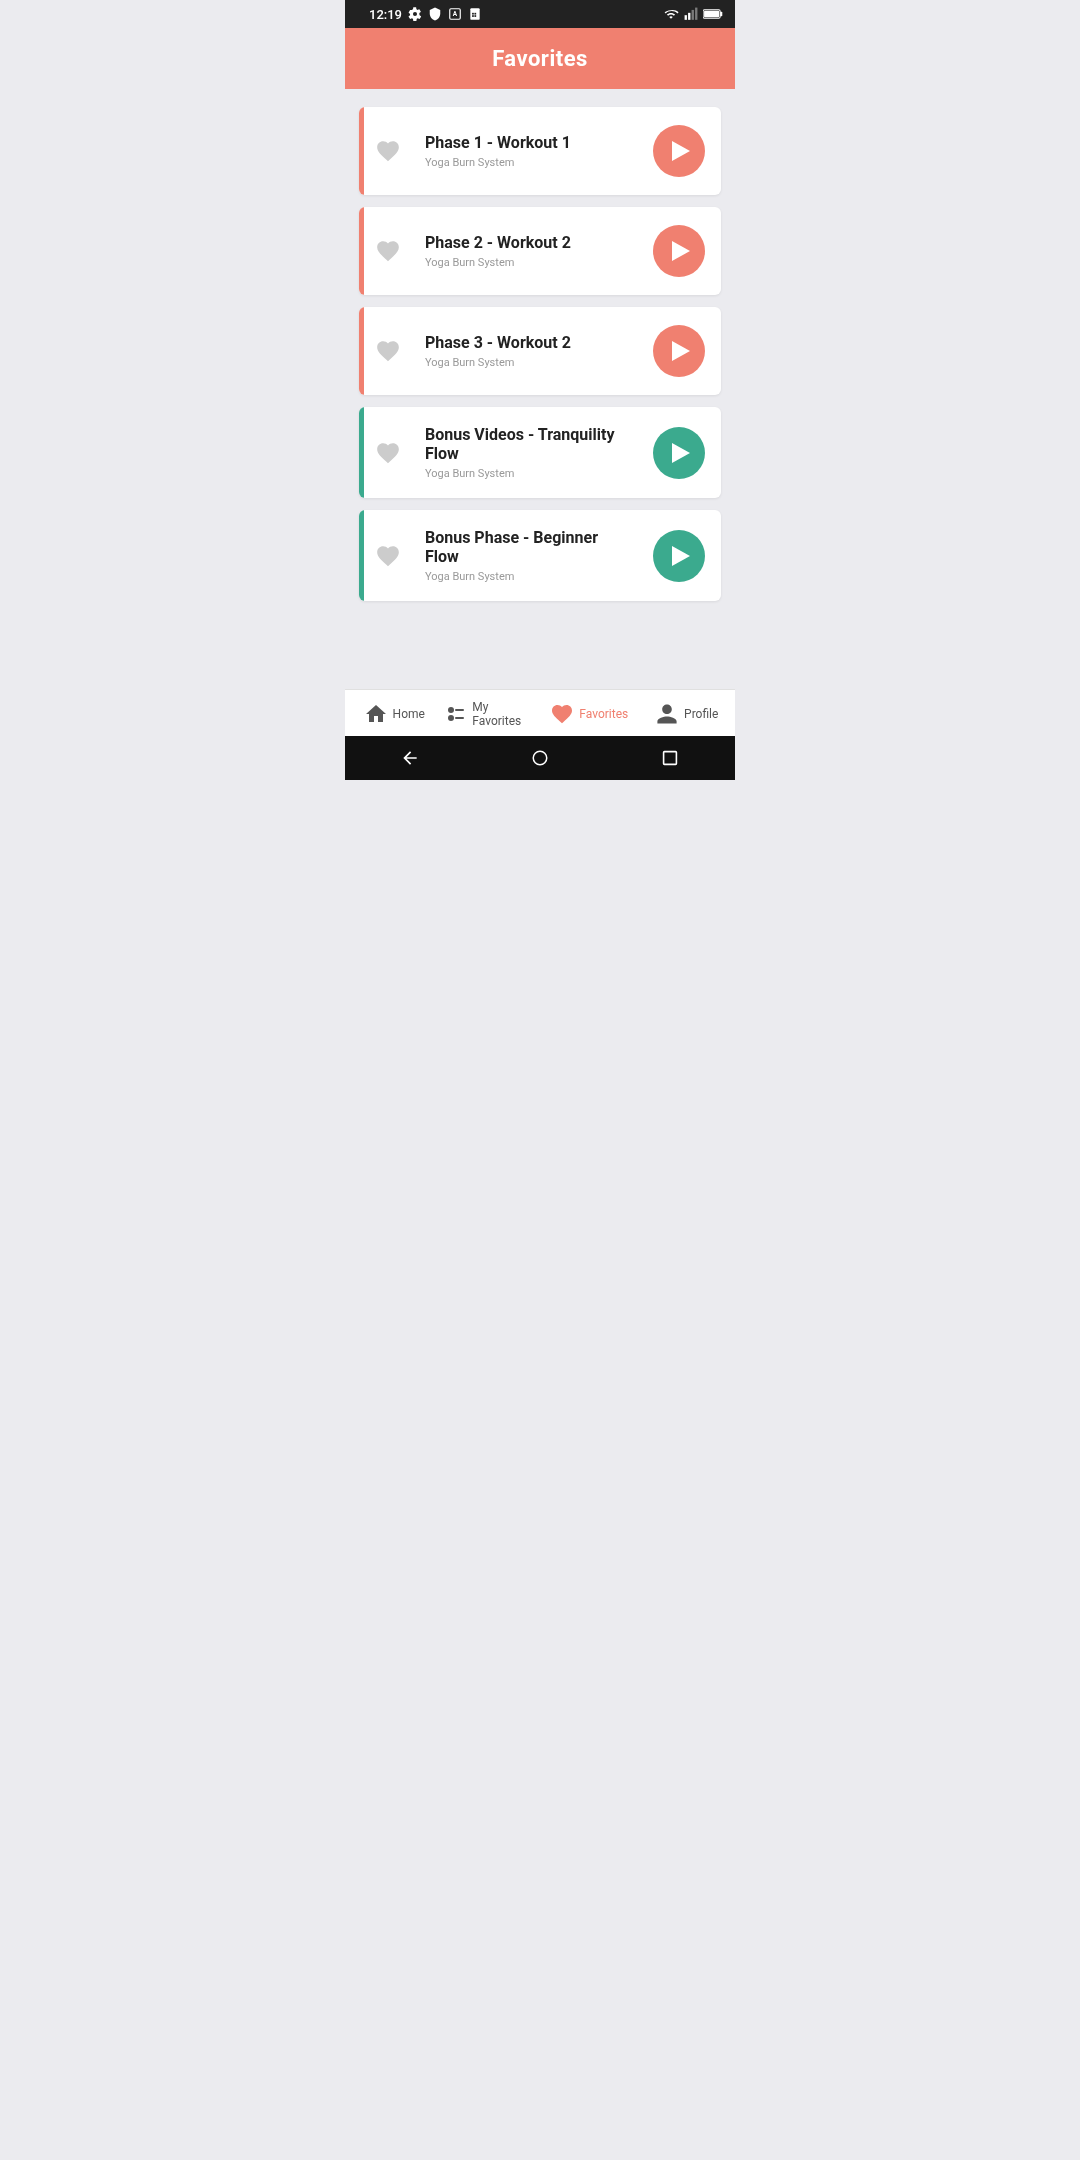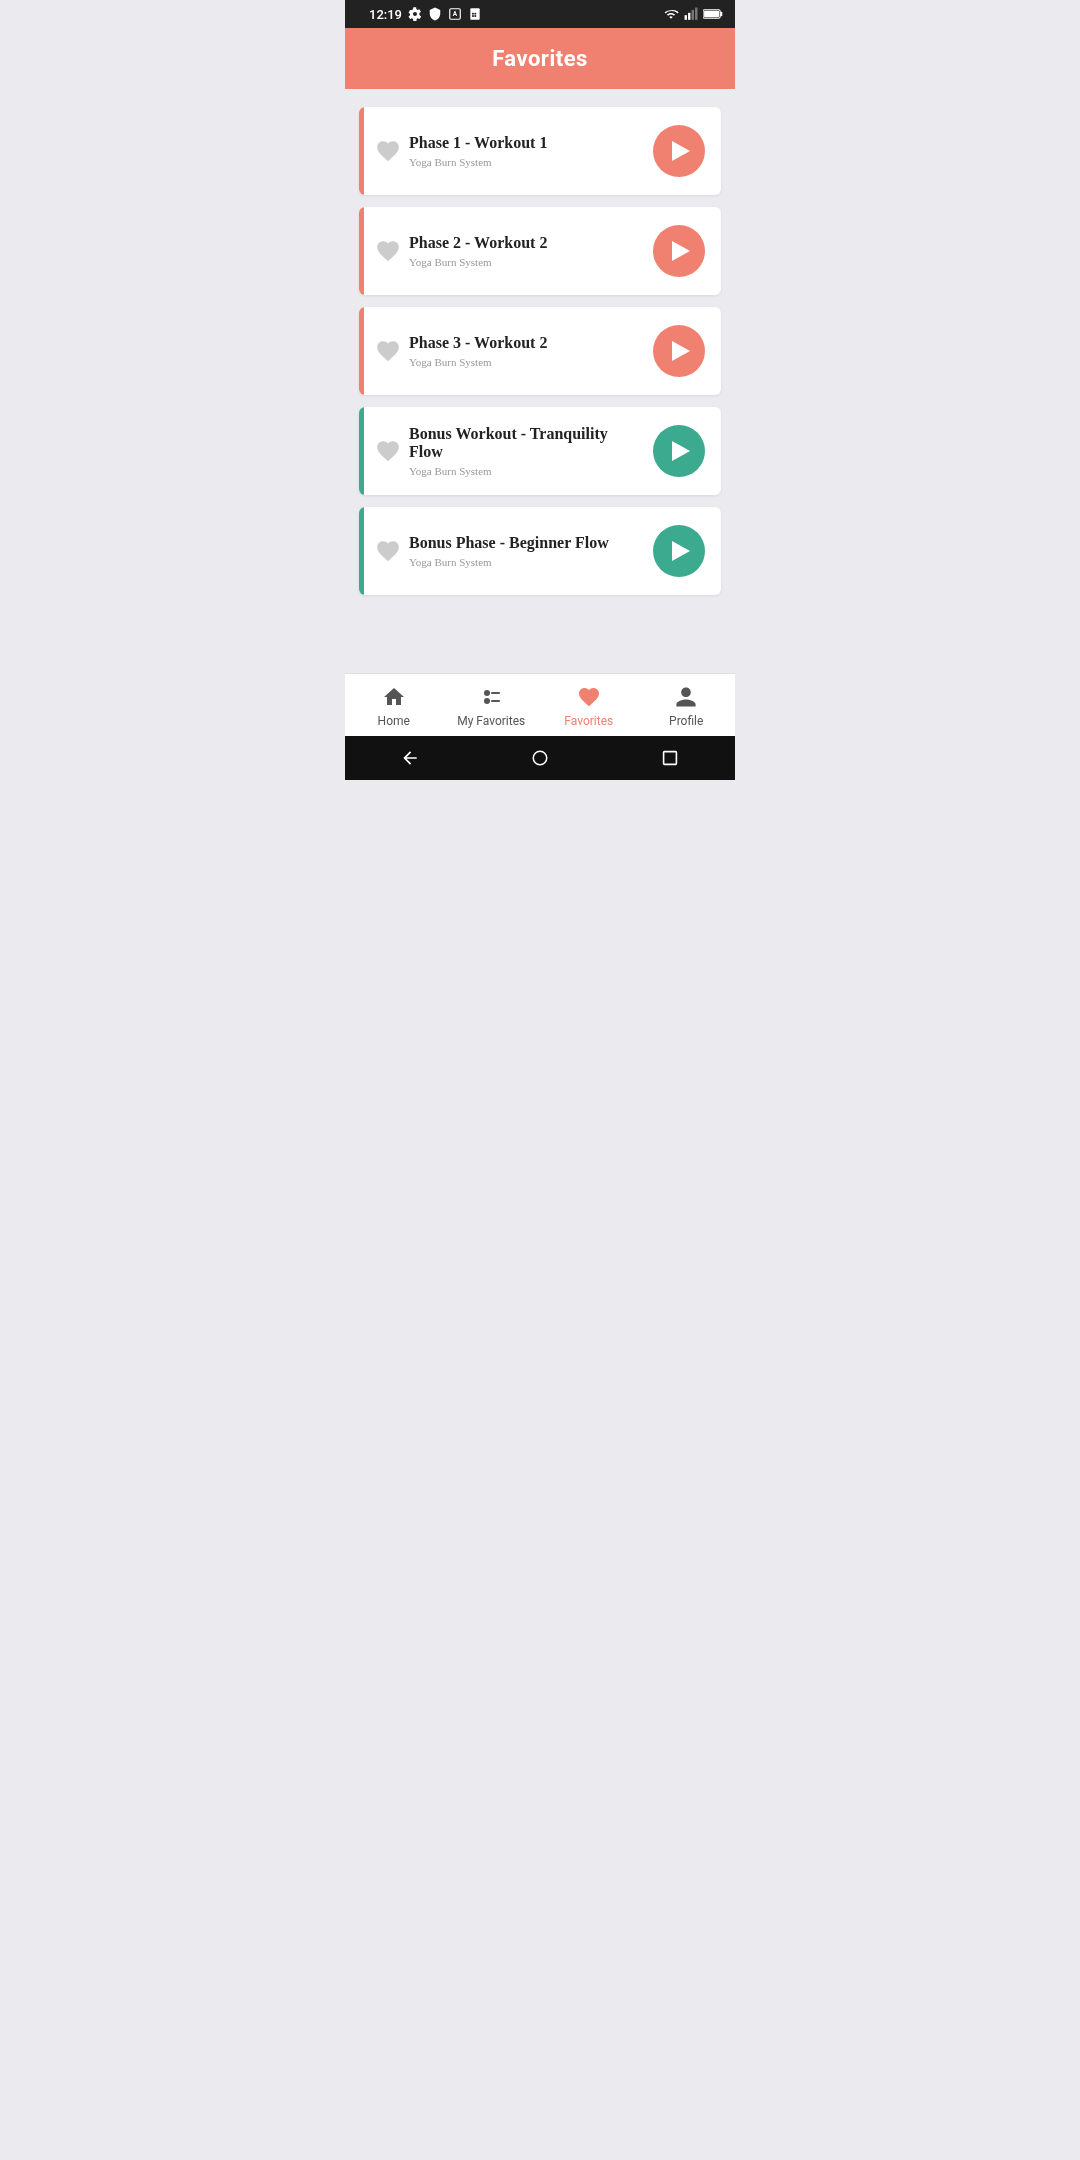--- a/index.html
+++ b/index.html
@@ -59,22 +59,21 @@
     
     .workout-card {
       background: white;
       border-radius: 6px;
       display: flex;
       align-items: center;
       padding: 18px 16px;
       box-shadow: 0 1px 3px rgba(0,0,0,0.08);
       position: relative;
       overflow: hidden;
-      gap: 8px;
-      font-family: Liberation Serif, serif;
+      gap: 24px;
     }
     .workout-card::before {
       content: '';
       position: absolute;
       left: 0;
       top: 0;
       bottom: 0;
       width: 5px;
     }
     .workout-card.salmon::before { background: #f08070; }
@@ -127,21 +126,21 @@
     
     .bottom-nav {
       background: white;
       display: flex;
       border-top: 1px solid #e0e0e0;
       flex-shrink: 0;
     }
     .nav-item {
       flex: 1;
       display: flex;
-      flex-direction: column;
+      flex-direction: row;
       align-items: center;
       justify-content: center;
       padding: 10px 0 8px;
       cursor: pointer;
       gap: 4px;
     }
     .nav-label {
       font-size: 12px;
       color: #555;
     }
@@ -262,21 +261,21 @@
     </div>
     <button class="play-btn salmon" aria-label="Play Phase 3 - Workout 1">
       <div class="play-triangle"></div>
     </button>
   </div>
     <div class="workout-card teal">
     <svg class="heart-icon" viewBox="0 0 24 24" fill="#ccc">
       <path d="M12 21.35l-1.45-1.32C5.4 15.36 2 12.28 2 8.5 2 5.42 4.42 3 7.5 3c1.74 0 3.41.81 4.5 2.09C13.09 3.81 14.76 3 16.5 3 19.58 3 22 5.42 22 8.5c0 3.78-3.4 6.86-8.55 11.54L12 21.35z"></path>
     </svg>
     <div class="card-text">
-      <div class="card-title">Bonus Workout - Tranquility Flow</div>
+      <div class="card-title">Bonus Videos - Tranquility Flow</div>
       <div class="card-subtitle">Yoga Burn System</div>
     </div>
     <button class="play-btn teal" aria-label="Play Bonus Videos - Tranquility Flow">
       <div class="play-triangle"></div>
     </button>
   </div>
     <div class="workout-card teal">
     <svg class="heart-icon" viewBox="0 0 24 24" fill="#ccc">
       <path d="M12 21.35l-1.45-1.32C5.4 15.36 2 12.28 2 8.5 2 5.42 4.42 3 7.5 3c1.74 0 3.41.81 4.5 2.09C13.09 3.81 14.76 3 16.5 3 19.58 3 22 5.42 22 8.5c0 3.78-3.4 6.86-8.55 11.54L12 21.35z"></path>
     </svg>

